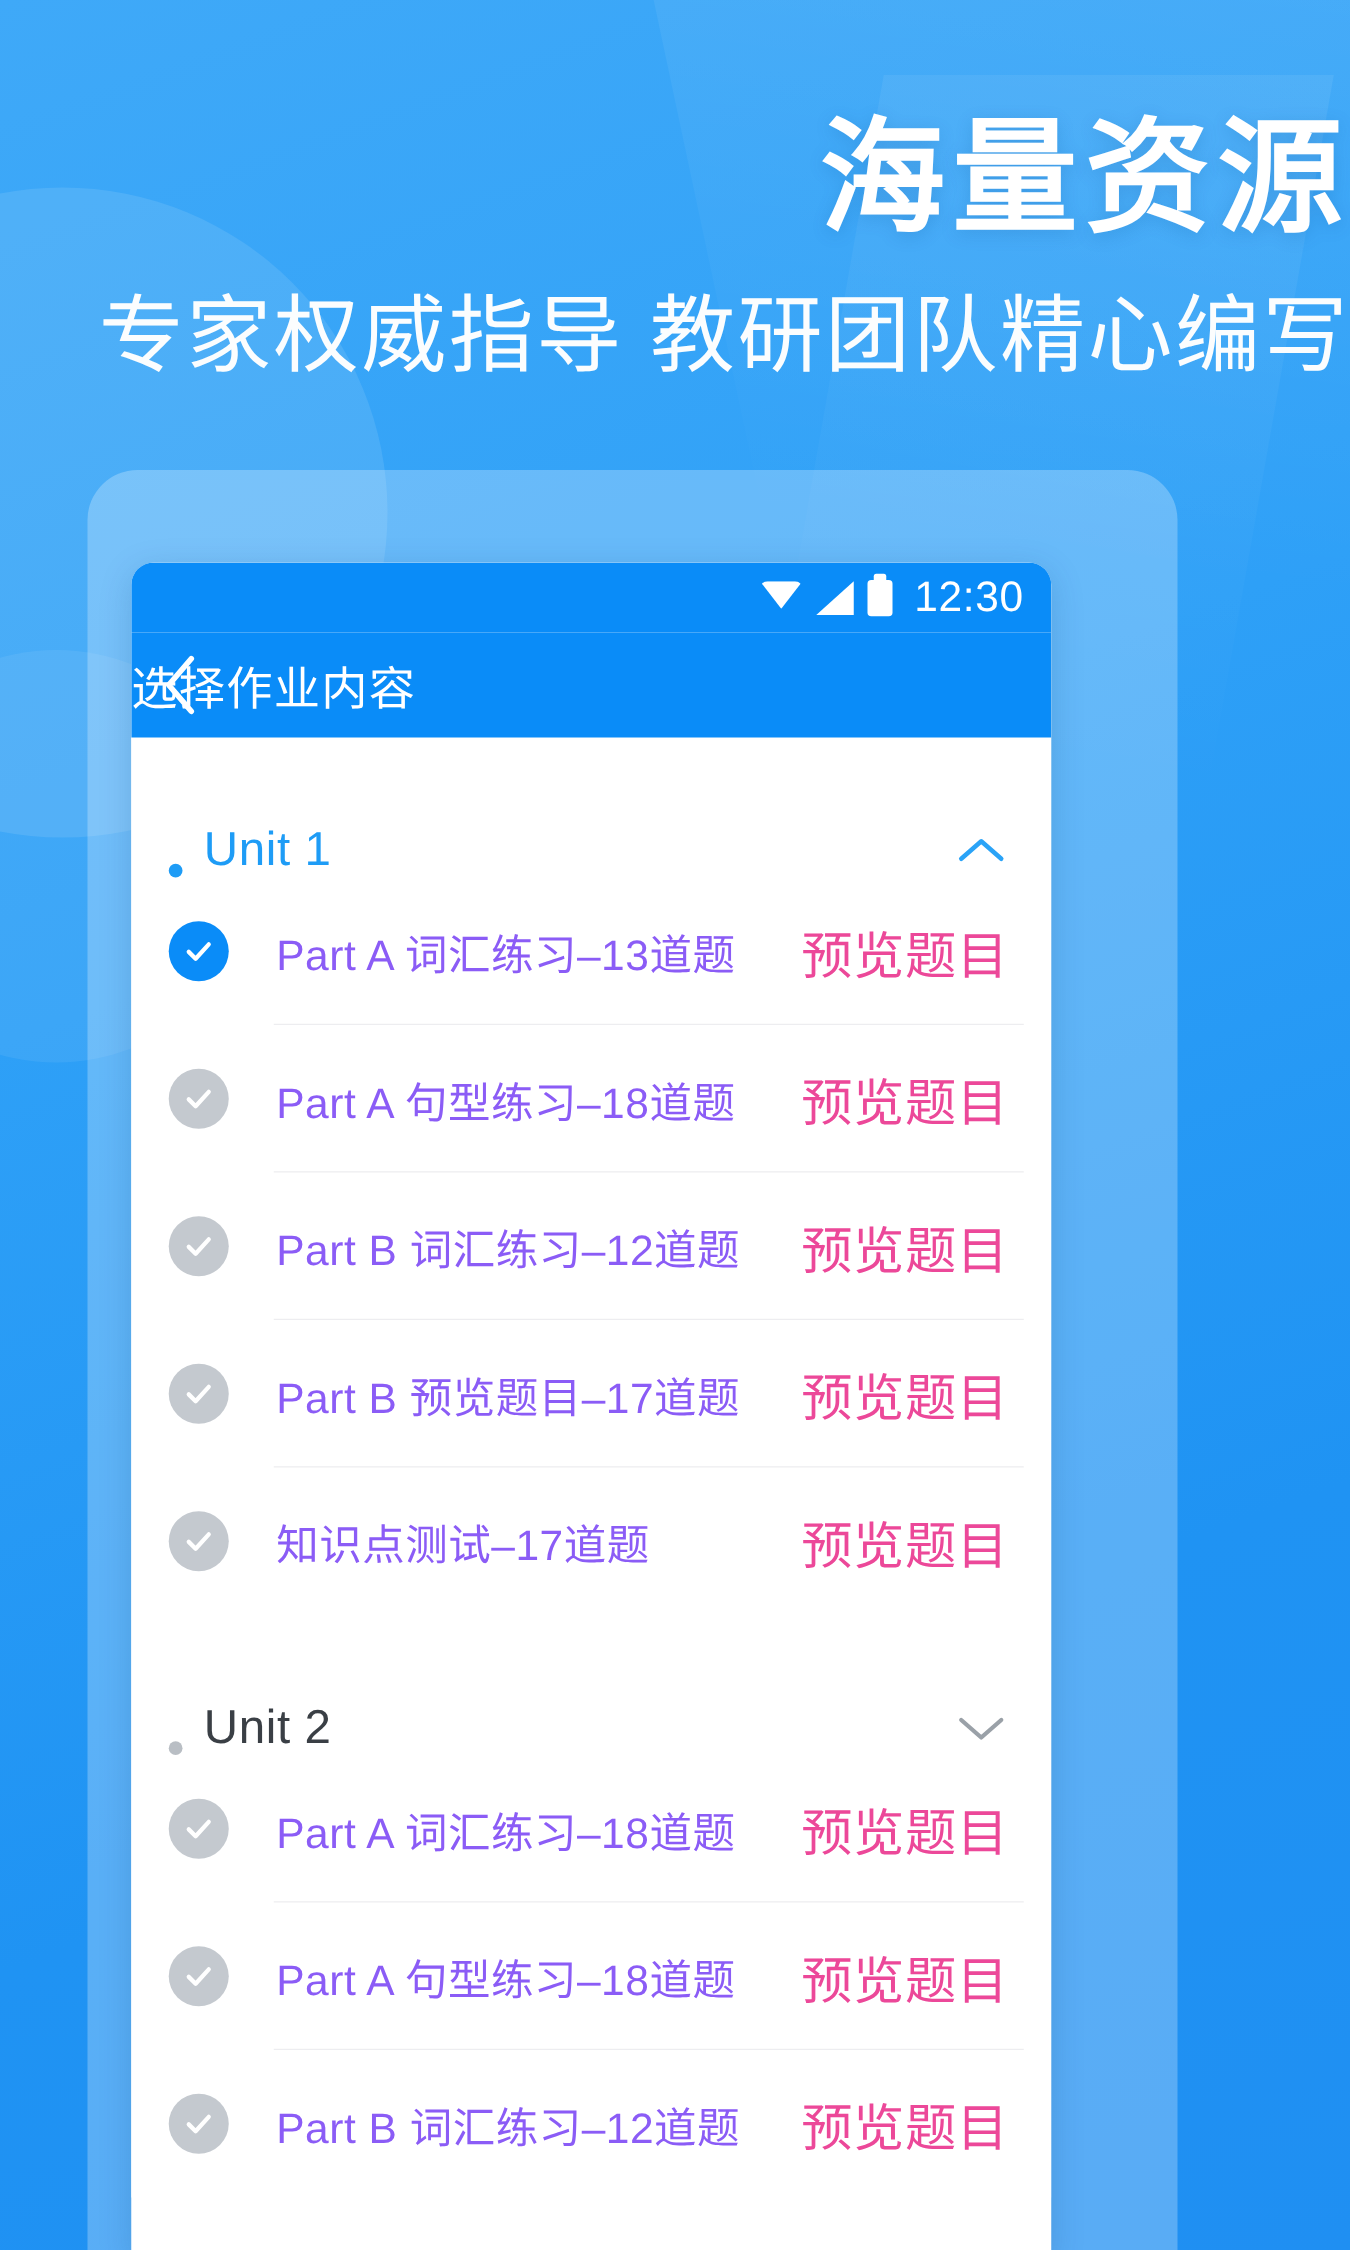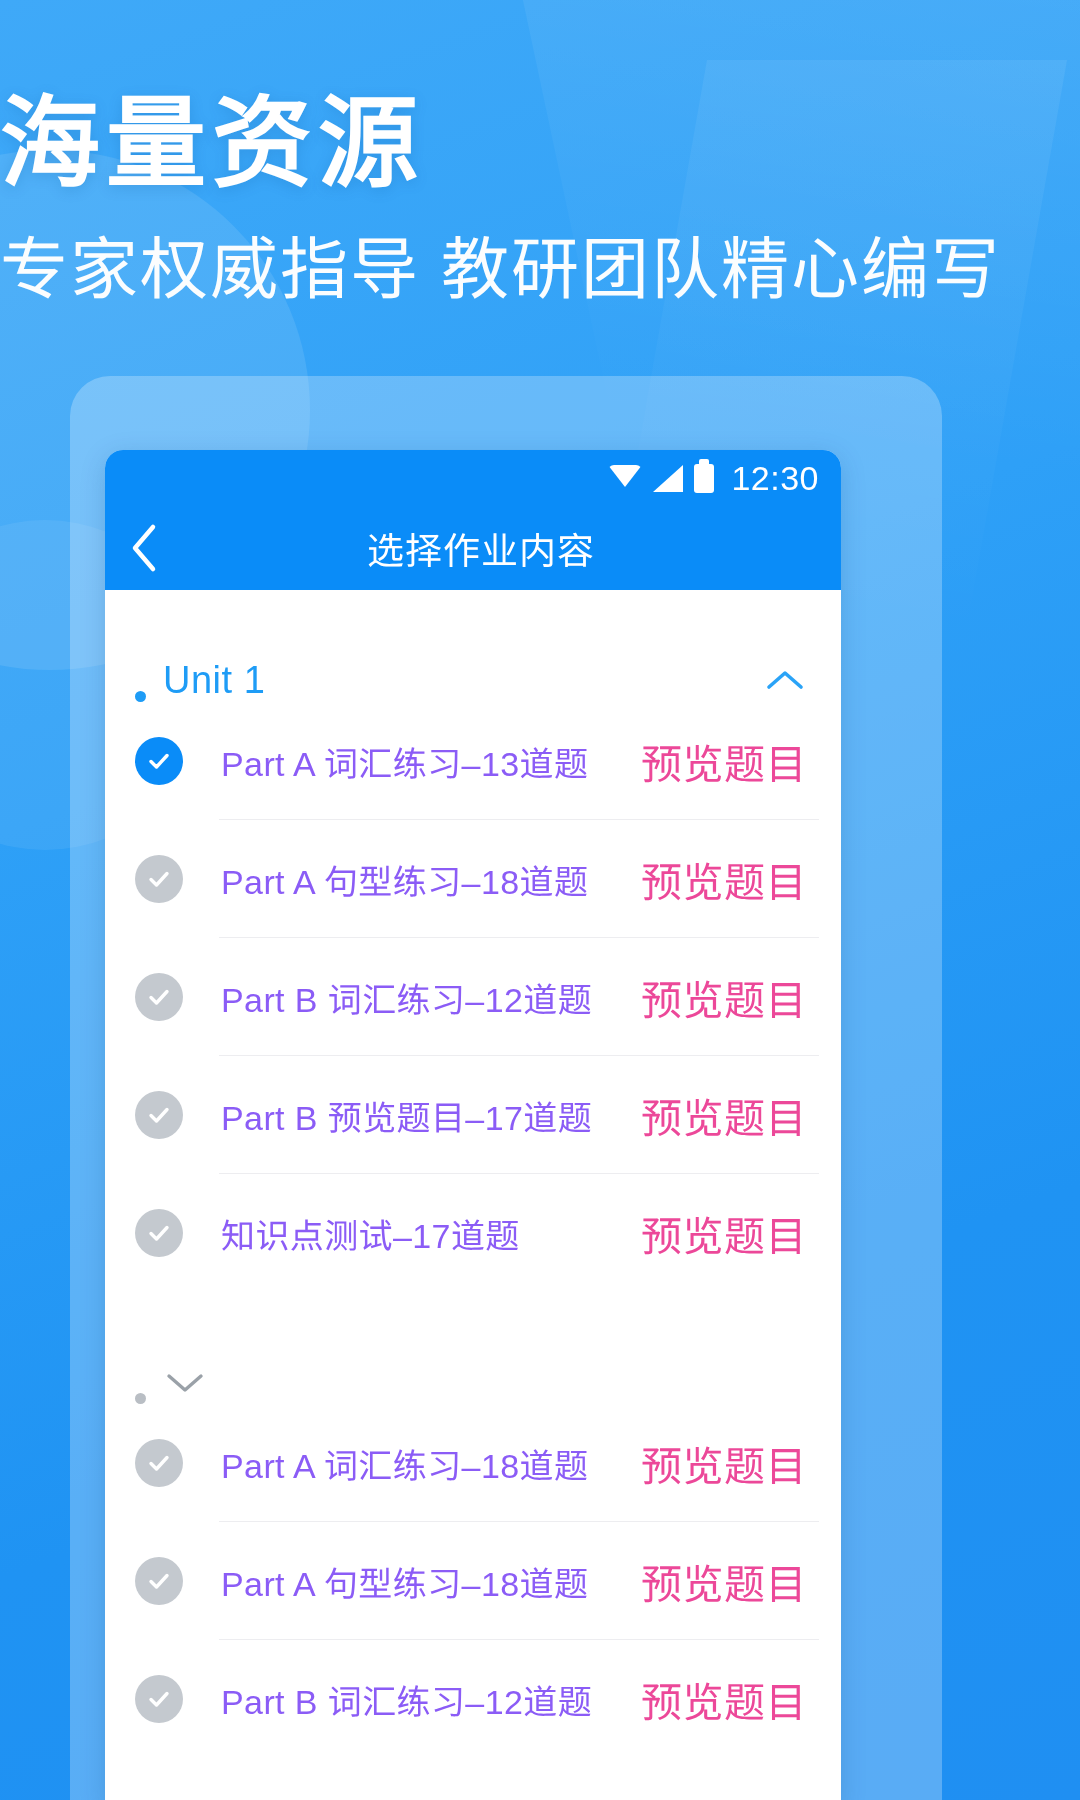--- a/index.html
+++ b/index.html
@@ -21,21 +21,21 @@
     background:linear-gradient(200deg,rgba(255,255,255,.10) 0%,rgba(255,255,255,0) 62%);
     transform:rotate(-12deg);
   }
   .ray2{
     position:absolute;top:60px;right:80px;width:360px;height:760px;
     background:linear-gradient(190deg,rgba(255,255,255,.07) 0%,rgba(255,255,255,0) 70%);
     transform:skewX(-10deg);
   }
 
   
-  .promo-copy{position:absolute;left:0;right:0;top:90px;text-align:left;}
+  .promo-copy{position:absolute;left:0;right:0;top:90px;text-align:right;}
   .promo-title{
     color:#ffffff;font-size:100px;line-height:1.06;font-weight:bold;
     letter-spacing:6px;margin:0;
     text-shadow:0 3px 14px rgba(10,80,150,.18);
   }
   .promo-sub{
     color:#ffffff;font-size:68px;line-height:1.1;font-weight:normal;
     letter-spacing:2px;margin:36px 0 0 0;opacity:.98;
   }
 
@@ -70,22 +70,22 @@
   
   .nav-bar{
     height:84px;background:#0a8cf8;display:flex;align-items:center;position:relative;
   }
   .nav-back{
     width:78px;height:84px;display:flex;align-items:center;justify-content:center;
     color:#fff;font-size:46px;line-height:1;font-weight:300;
   }
   .nav-back svg{display:block;}
   .nav-title{
-    position:absolute;left:0;right:0;text-align:center;color:#fff;
-    font-size:37px;letter-spacing:1px;pointer-events:none;margin-left:16px;
+    position:absolute;left:0;right:0;color:#fff;
+    font-size:37px;letter-spacing:1px;pointer-events:none;
   }
 
   
   .content{background:#fff;}
   .unit-header{
     display:flex;align-items:flex-end;height:112px;padding:0 34px 0 30px;box-sizing:border-box;
   }
   .unit-bullet{
     width:11px;height:11px;border-radius:50%;margin-right:17px;flex:0 0 auto;
   }
@@ -203,20 +203,21 @@
         <span class="check off">
           <svg width="26" height="26" viewBox="0 0 26 26" aria-hidden="true">
             <polyline points="5,13.5 10.5,19 21,7.5" fill="none" stroke="#ffffff" stroke-width="3.4" stroke-linecap="round" stroke-linejoin="round"></polyline>
           </svg>
         </span>
         <span class="task-label">知识点测试–17道题</span>
         <span class="task-preview">预览题目</span>
       </div>
       <div class="unit-header">
         <span class="unit-bullet off"></span>
+        <span class="unit-label off">Unit 2</span>
         <span class="unit-chev">
           <svg width="40" height="26" viewBox="0 0 40 26" aria-hidden="true">
             <polyline points="4,7 20,21 36,7" fill="none" stroke="#9aa1a8" stroke-width="3.4" stroke-linecap="round" stroke-linejoin="round"></polyline>
           </svg>
         </span>
       </div>
       <div class="task-row">
         <span class="check off">
           <svg width="26" height="26" viewBox="0 0 26 26" aria-hidden="true">
             <polyline points="5,13.5 10.5,19 21,7.5" fill="none" stroke="#ffffff" stroke-width="3.4" stroke-linecap="round" stroke-linejoin="round"></polyline>

